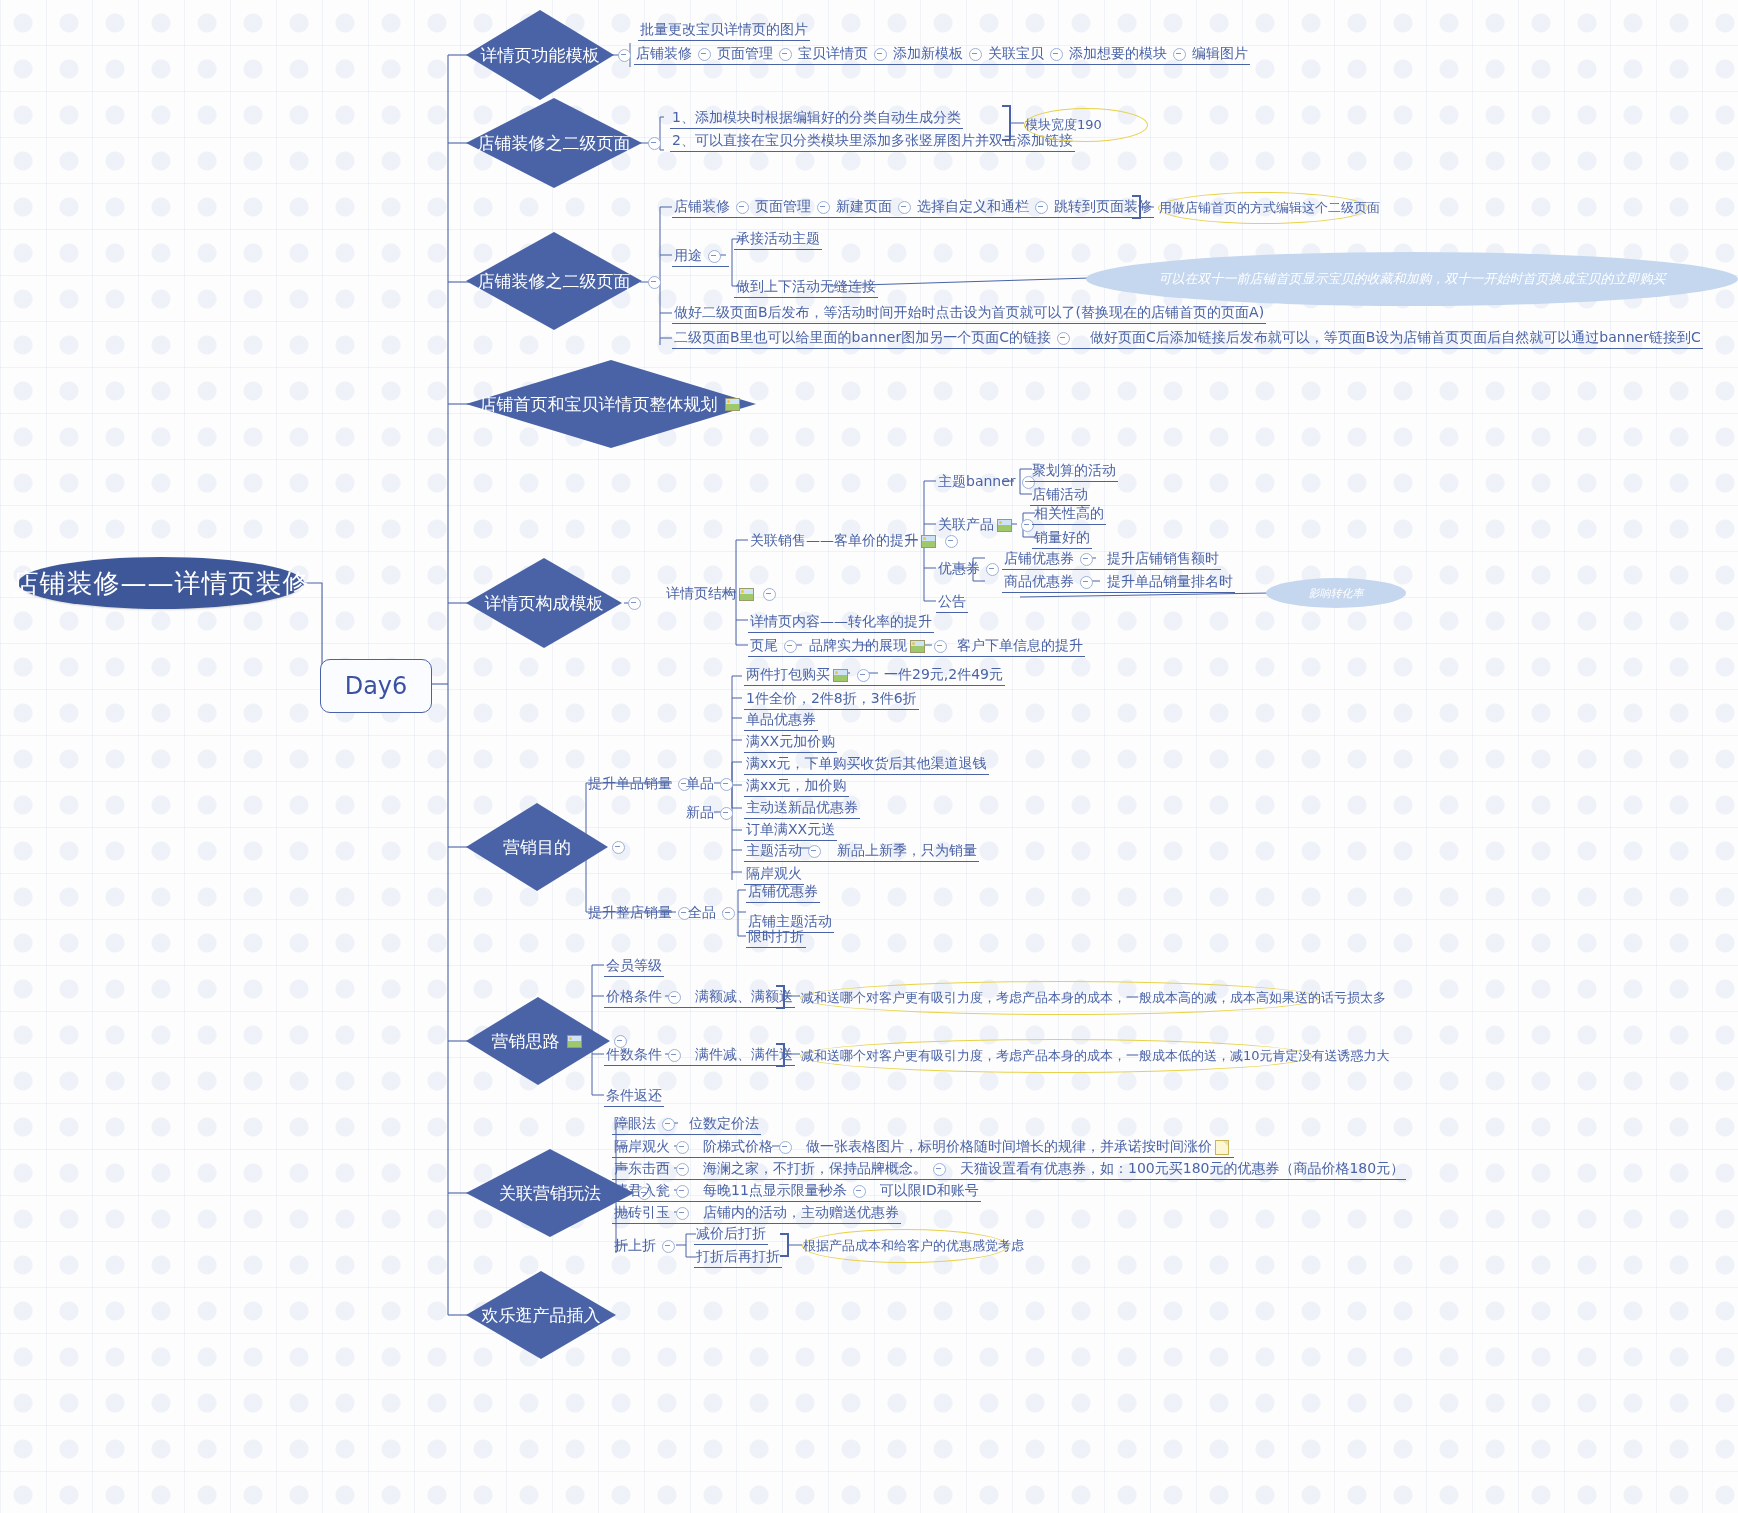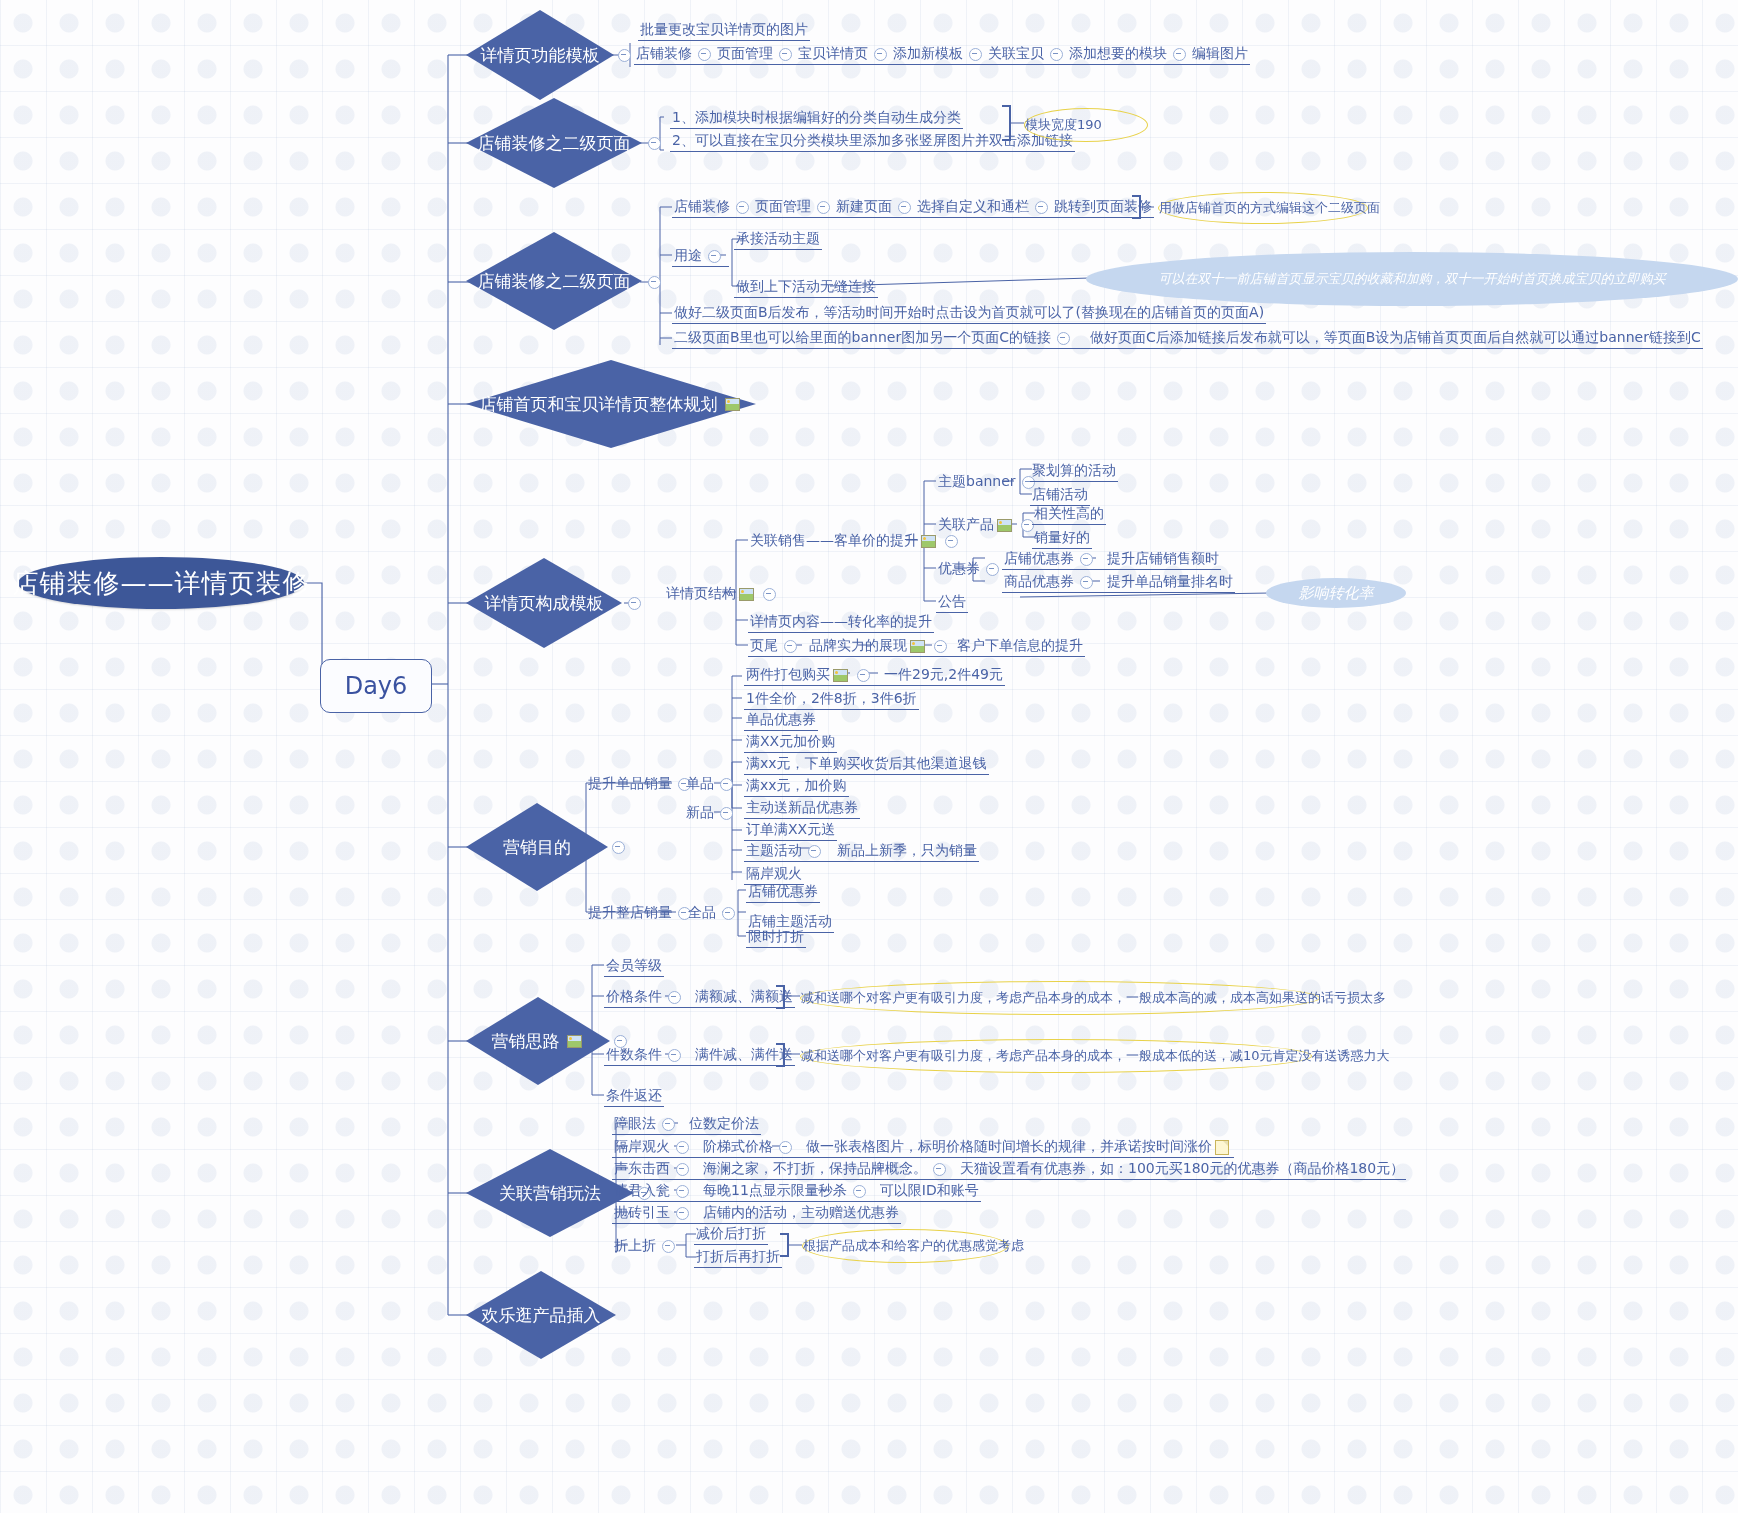--- a/index.html
+++ b/index.html
@@ -79,21 +79,21 @@
     position:absolute;border:1px solid #e8d24a;border-radius:50%;
     display:flex;align-items:center;justify-content:flex-start;
     color:#4a63a6;font-size:13px;white-space:nowrap;background:transparent;
   }
   
   .lens{
     position:absolute;background:#c5d7ef;border-radius:50%;
     display:flex;align-items:center;justify-content:center;
     color:#fff;font-size:13px;font-style:italic;white-space:nowrap;
   }
-  .lens.small{font-size:15px;}
+  .lens.small{font-size:11px;}
 </style>
 </head>
 <body>
 
 <svg class="links" width="1738" height="1513">
   <g fill="none" stroke="#4a63a6" stroke-width="1.1">
 
     <path d="M302 583 L322 583 L322 684 L328 684"></path>
 
     <path d="M428 684 L448 684"></path>

